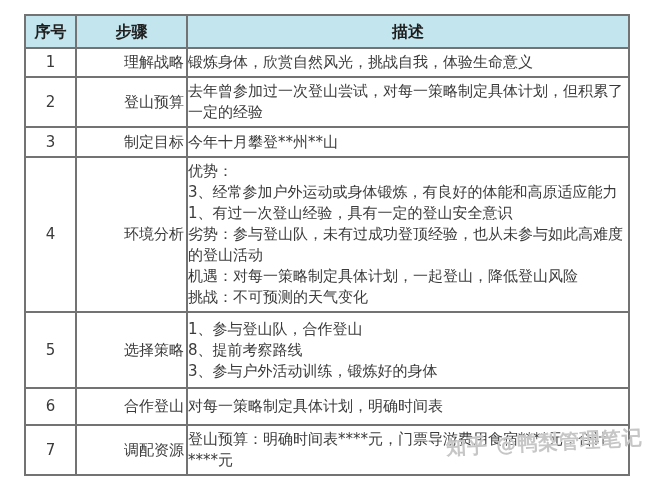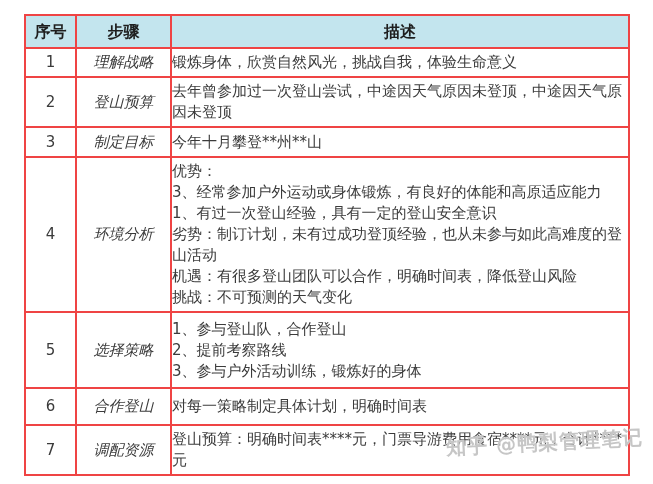--- a/index.html
+++ b/index.html
@@ -20,47 +20,46 @@
     top: 14px;
     width: 606px;
   }
   table.process {
     border-collapse: collapse;
     width: 100%;
     table-layout: fixed;
   }
   table.process th,
   table.process td {
-    border: 2px solid #ef4444;
+    border: 2px solid #737373;
     font-size: 15px;
     color: #3b3b3b;
     vertical-align: middle;
     box-sizing: border-box;
   }
   table.process th {
     background: #c3e5ee;
     color: #1e1e1e;
     font-weight: bold;
     font-size: 16px;
     text-align: center;
     padding: 5px 2px;
     line-height: 21px;
   }
   th.col-no  { width: 51px; }
-  th.col-step{ width: 95px; }
+  th.col-step{ width: 111px; }
   td.no {
     text-align: center;
     padding: 3px 2px;
     line-height: 21px;
   }
   td.step {
-    text-align: center;
+    text-align: right;
     padding: 3px 2px;
     line-height: 21px;
-    font-style: italic;
   }
   td.desc {
     text-align: left;
     padding: 3px 0;
     line-height: 21px;
   }
   tbody tr:nth-child(1) { height: 28px; }
   tbody tr:nth-child(2) { height: 43px; }
   tbody tr:nth-child(3) { height: 30px; }
   tbody tr:nth-child(5) { height: 76px; }
@@ -98,48 +97,48 @@
         <td class="no">1</td>
         <td class="step">理解战略</td>
         <td class="desc">
           <div class="line">锻炼身体，欣赏自然风光，挑战自我，体验生命意义</div>
         </td>
       </tr>
       <tr>
         <td class="no">2</td>
         <td class="step">登山预算</td>
         <td class="desc">
-          <div class="line">去年曾参加过一次登山尝试，中途因天气原因未登顶，中途因天气原因未登顶</div>
+          <div class="line">去年曾参加过一次登山尝试，对每一策略制定具体计划，但积累了一定的经验</div>
         </td>
       </tr>
       <tr>
         <td class="no">3</td>
         <td class="step">制定目标</td>
         <td class="desc">
           <div class="line">今年十月攀登**州**山</div>
         </td>
       </tr>
       <tr>
         <td class="no">4</td>
         <td class="step">环境分析</td>
         <td class="desc">
           <div class="line">优势：</div>
           <div class="line">3、经常参加户外运动或身体锻炼，有良好的体能和高原适应能力</div>
           <div class="line">1、有过一次登山经验，具有一定的登山安全意识</div>
-          <div class="line">劣势：制订计划，未有过成功登顶经验，也从未参与如此高难度的登山活动</div>
-          <div class="line">机遇：有很多登山团队可以合作，明确时间表，降低登山风险</div>
+          <div class="line">劣势：参与登山队，未有过成功登顶经验，也从未参与如此高难度的登山活动</div>
+          <div class="line">机遇：对每一策略制定具体计划，一起登山，降低登山风险</div>
           <div class="line">挑战：不可预测的天气变化</div>
         </td>
       </tr>
       <tr>
         <td class="no">5</td>
         <td class="step">选择策略</td>
         <td class="desc">
           <div class="line">1、参与登山队，合作登山</div>
-          <div class="line">2、提前考察路线</div>
+          <div class="line">8、提前考察路线</div>
           <div class="line">3、参与户外活动训练，锻炼好的身体</div>
         </td>
       </tr>
       <tr>
         <td class="no">6</td>
         <td class="step">合作登山</td>
         <td class="desc">
           <div class="line">对每一策略制定具体计划，明确时间表</div>
         </td>
       </tr>

